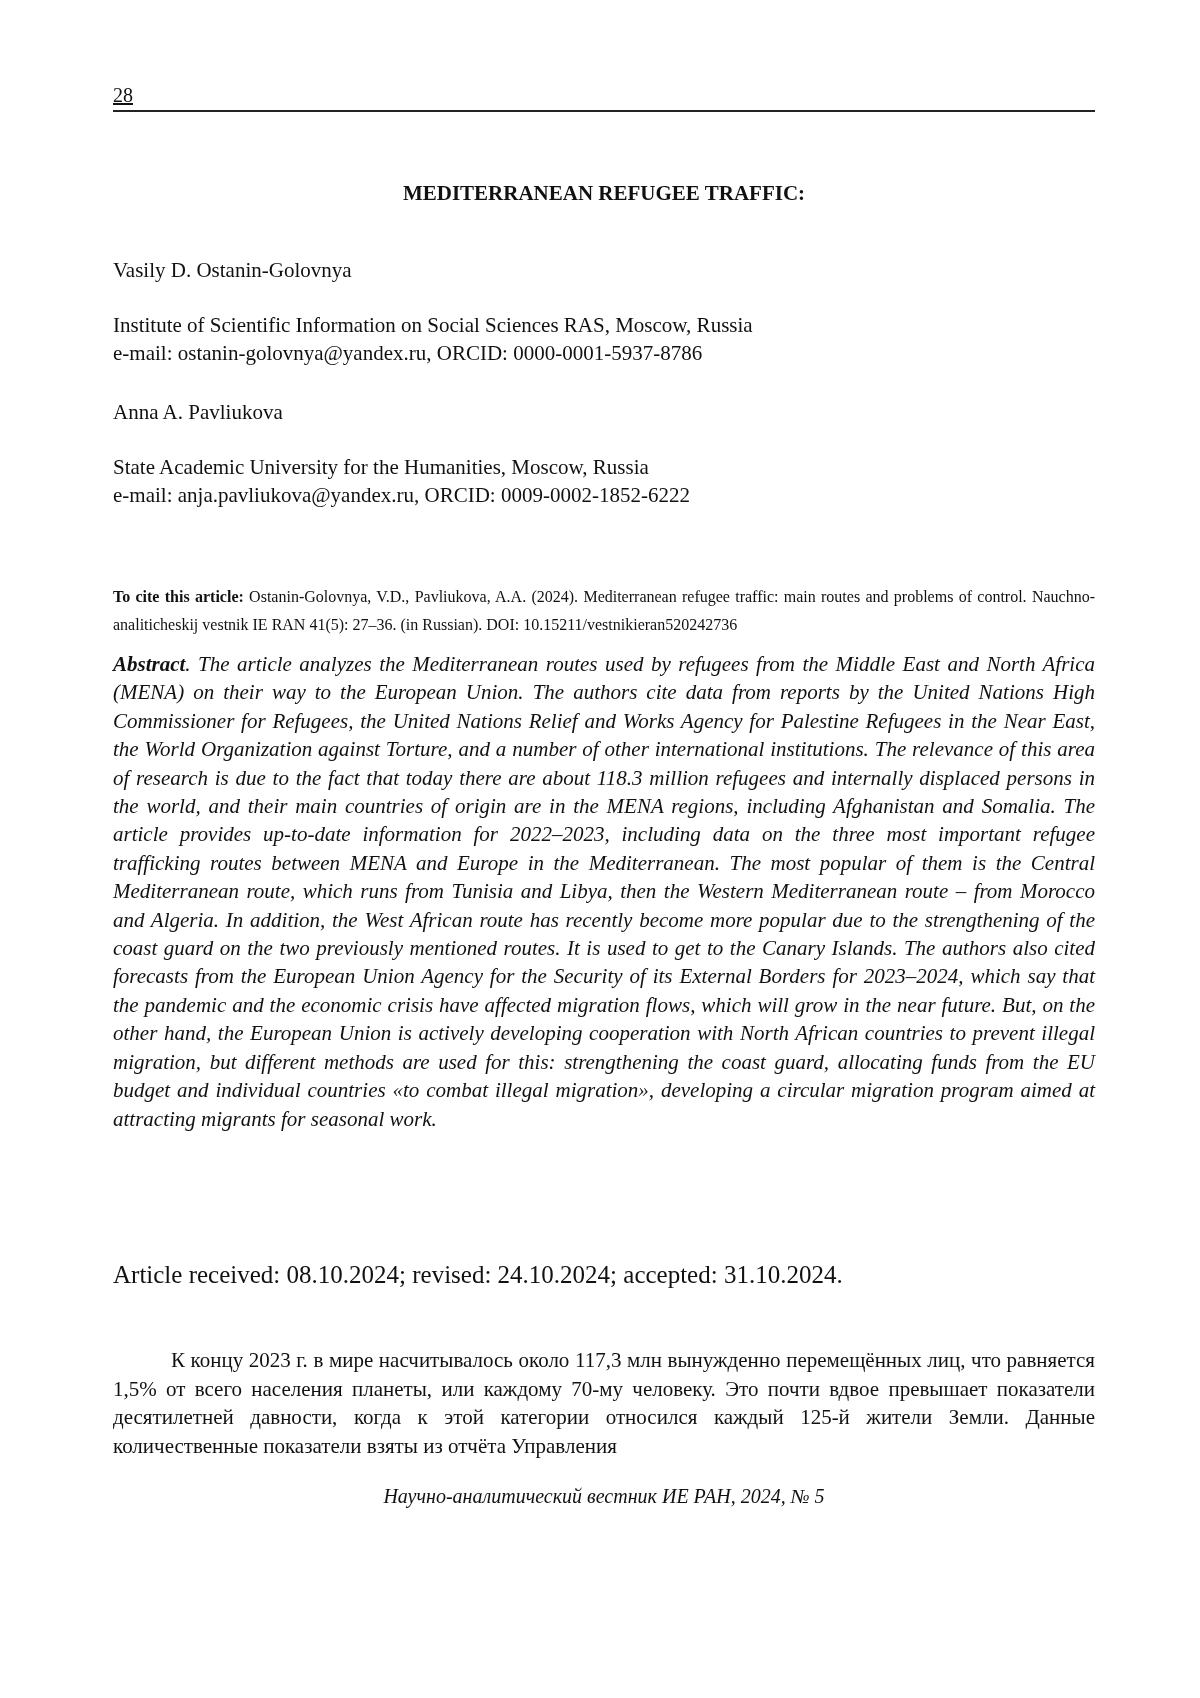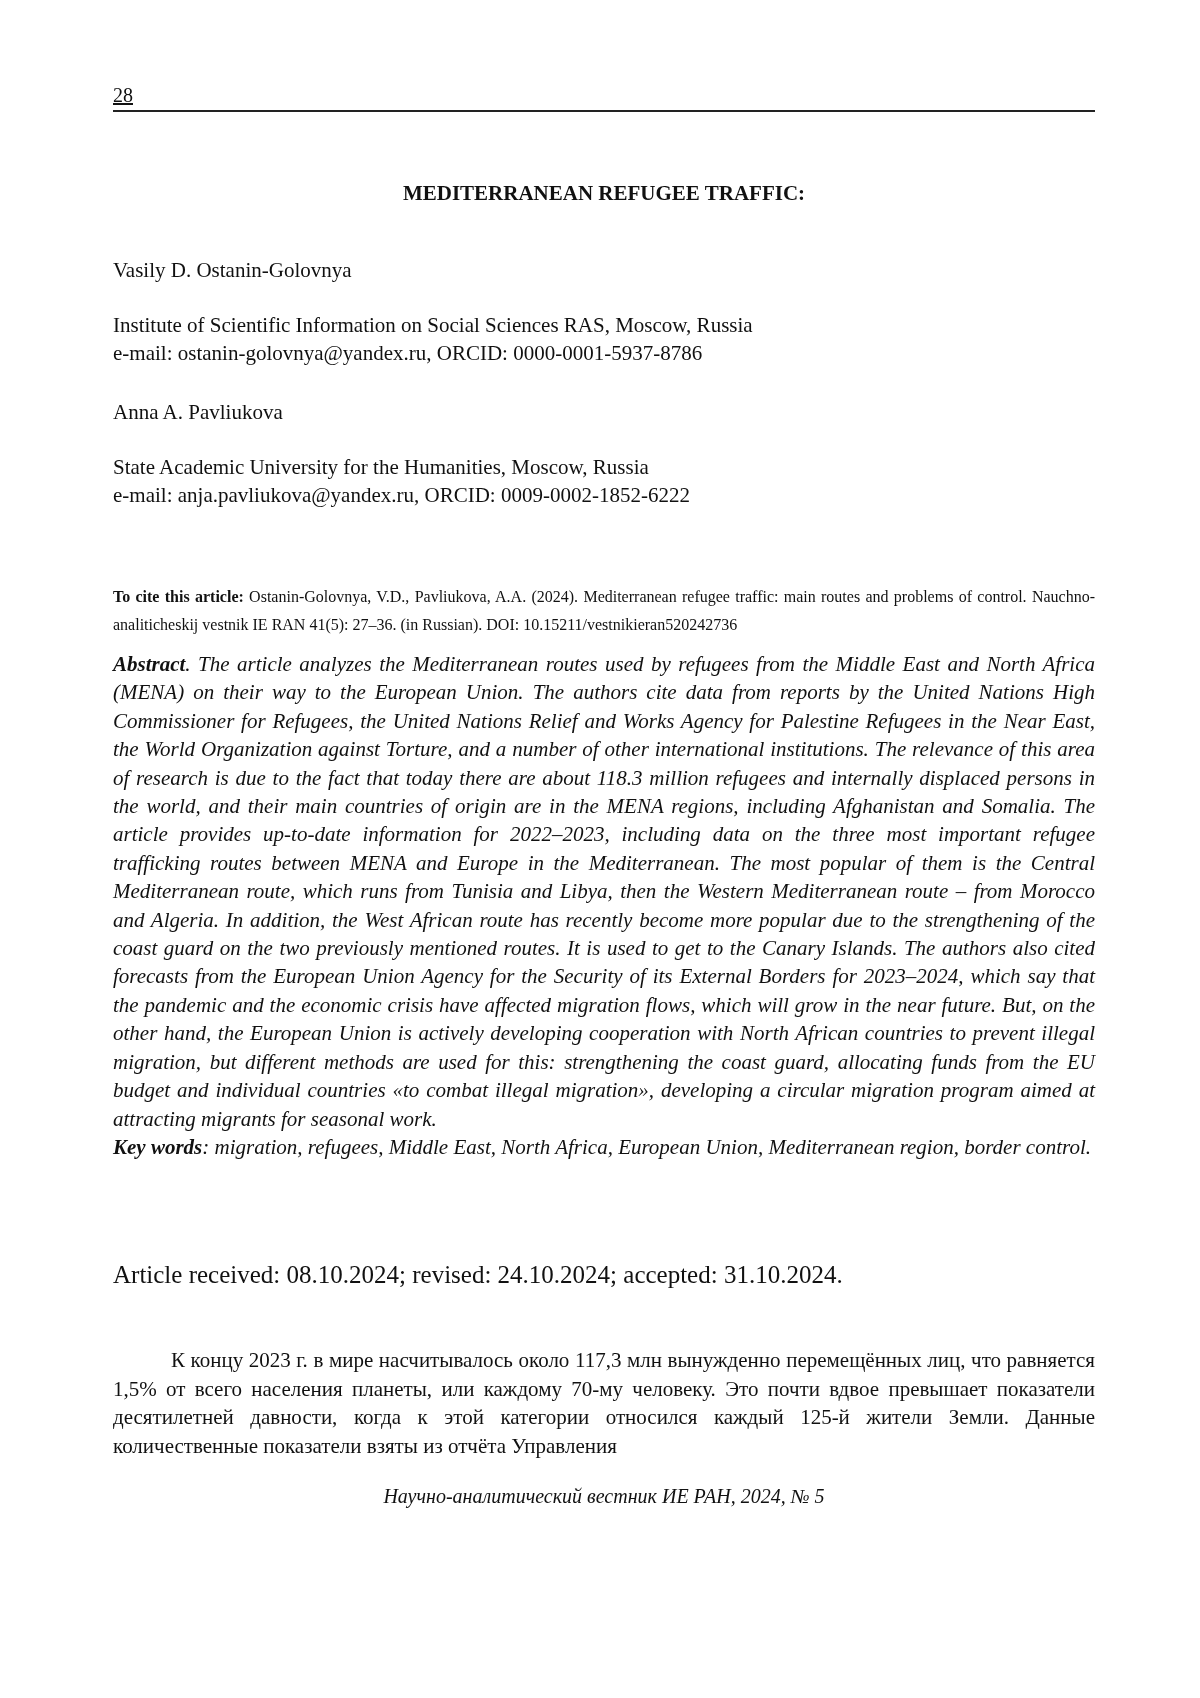--- a/index.html
+++ b/index.html
@@ -43,22 +43,19 @@
 <div class="center" style="top:398px">Anna A. Pavliukova</div>
 <div class="center" style="top:453px">State Academic University for the Humanities, Moscow, Russia</div>
 <div class="center" style="top:481px">e-mail: anja.pavliukova@yandex.ru, ORCID: 0009-0002-1852-6222</div>
 
 <div class="cite">
   <b>To cite this article:</b><span> Ostanin-Golovnya, V.D., Pavliukova, A.A. (2024). Mediterranean refugee traffic: main routes and problems of control. Nauchno-analiticheskij vestnik IE RAN 41(5): 27–36. (in Russian). DOI: 10.15211/vestnikieran520242736</span>
 </div>
 
 <div class="abstract">
   <b>Abstract</b><span>. The article analyzes the Mediterranean routes used by refugees from the Middle East and North Africa (MENA) on their way to the European Union. The authors cite data from reports by the United Nations High Commissioner for Refugees, the United Nations Relief and Works Agency for Palestine Refugees in the Near East, the World Organization against Torture, and a number of other international institutions. The relevance of this area of research is due to the fact that today there are about 118.3 million refugees and internally displaced persons in the world, and their main countries of origin are in the MENA regions, including Afghanistan and Somalia. The article provides up-to-date information for 2022–2023, including data on the three most important refugee trafficking routes between MENA and Europe in the Mediterranean. The most popular of them is the Central Mediterranean route, which runs from Tunisia and Libya, then the Western Mediterranean route – from Morocco and Algeria. In addition, the West African route has recently become more popular due to the strengthening of the coast guard on the two previously mentioned routes. It is used to get to the Canary Islands. The authors also cited forecasts from the European Union Agency for the Security of its External Borders for 2023–2024, which say that the pandemic and the economic crisis have affected migration flows, which will grow in the near future. But, on the other hand, the European Union is actively developing cooperation with North African countries to prevent illegal migration, but different methods are used for this: strengthening the coast guard, allocating funds from the EU budget and individual countries «to combat illegal migration», developing a circular migration program aimed at attracting migrants for seasonal work.</span>
-  <div class="keywords">
-    <b>Key words</b><span>: migration, refugees, Middle East, North Africa, European Union, Mediterranean region, border control.</span>
-  </div>
 </div>
 
 <div class="received">Article received: 08.10.2024; revised: 24.10.2024; accepted: 31.10.2024.</div>
 
 <div class="body-text">К концу 2023 г. в мире насчитывалось около 117,3 млн вынужденно перемещённых лиц, что равняется 1,5% от всего населения планеты, или каждому 70-му человеку. Это почти вдвое превышает показатели десятилетней давности, когда к этой категории относился каждый 125-й жители Земли. Данные количественные показатели взяты из отчёта Управления</div>
 
 <div class="footer">Научно-аналитический вестник ИЕ РАН, 2024, № 5</div>
 
 </body></html>

